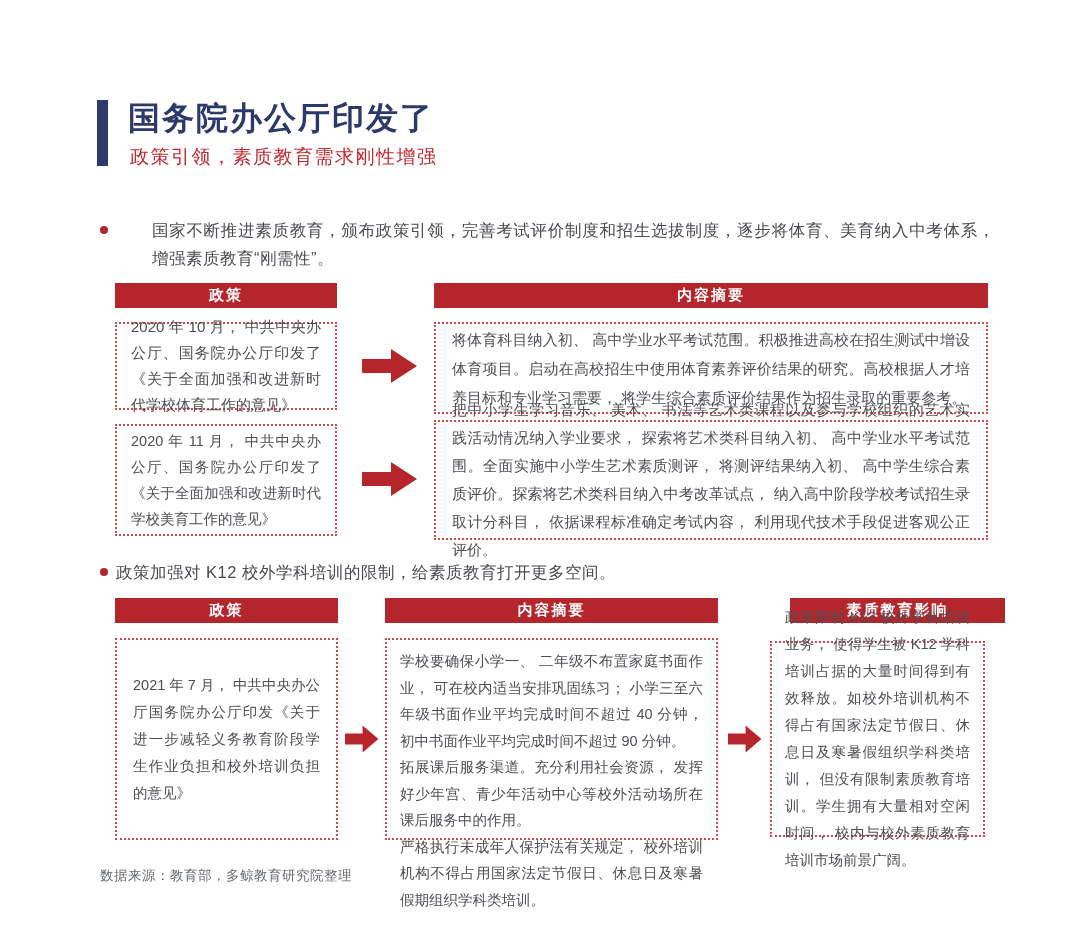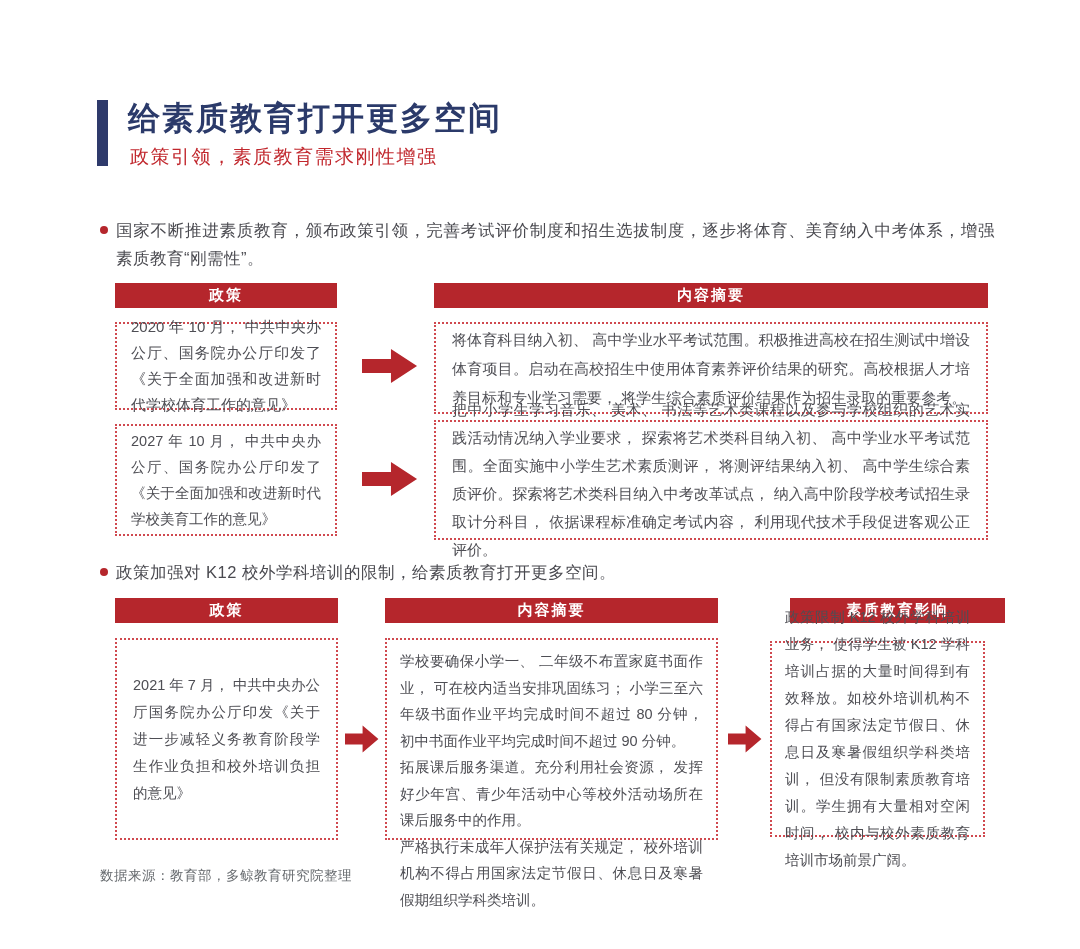--- a/index.html
+++ b/index.html
@@ -33,21 +33,21 @@
     display: flex; align-items: flex-start;
   }
   .bullet .dot {
     flex: 0 0 auto; width: 8px; height: 8px; border-radius: 50%;
     background: #B5262C; margin: 10px 8px 0 0;
   }
   .bullet .btxt {
     font-size: 16.5px; line-height: 28px; color: #4A4A50;
     text-align: justify; letter-spacing: 0.5px;
   }
-  .bullet-1 { top: 216px; }
+  .bullet-1 { top: 216px; gap: 36px; }
   .bullet-2 { top: 558px; }
   
   .col-header {
     position: absolute; height: 25px; background: #B5262C;
     color: #ffffff; font-size: 15px; font-weight: bold;
     display: flex; align-items: center; justify-content: center;
     letter-spacing: 2px;
     text-align: right;
   }
   .t1-h-policy  { left: 115px; top: 283px; width: 222px; }
@@ -82,21 +82,21 @@
     position: absolute; left: 100px; top: 867px;
     font-size: 13.5px; color: #666a6e; letter-spacing: 0.5px;
   }
 </style>
 </head>
 <body>
 
 <div class="page">
 
   <div class="accent-bar"></div>
-  <div class="page-title">给素质教育打开更多空间</div>
+  <div class="page-title">国务院办公厅印发了</div>
   <div class="page-subtitle">政策引领，素质教育需求刚性增强</div>
 
   <div class="bullet bullet-1">
     <span class="dot"></span>
     <span class="btxt">国家不断推进素质教育，颁布政策引领，完善考试评价制度和招生选拔制度，逐步将体育、美育纳入中考体系，增强素质教育“刚需性”。</span>
   </div>
 
   <div class="col-header t1-h-policy">政策</div>
   <div class="col-header t1-h-summary">内容摘要</div>
 
@@ -106,21 +106,21 @@
   <div class="arrow arrow-t1-r1">
     <svg viewBox="0 0 58 38" preserveAspectRatio="none">
         <polygon points="0,12 30,12 30,2 57,19 30,36 30,26 0,26" fill="#B5262C"></polygon>
       </svg>
   </div>
   <div class="dot-box t1-r1-summary">
     <span>将体育科目纳入初、 高中学业水平考试范围。积极推进高校在招生测试中增设体育项目。启动在高校招生中使用体育素养评价结果的研究。高校根据人才培养目标和专业学习需要， 将学生综合素质评价结果作为招生录取的重要参考。</span>
   </div>
 
   <div class="dot-box t1-r2-policy">
-    <span>2027 年 10 月， 中共中央办公厅、国务院办公厅印发了《关于全面加强和改进新时代学校美育工作的意见》</span>
+    <span>2020 年 11 月， 中共中央办公厅、国务院办公厅印发了《关于全面加强和改进新时代学校美育工作的意见》</span>
   </div>
   <div class="arrow arrow-t1-r2">
     <svg viewBox="0 0 58 38" preserveAspectRatio="none">
         <polygon points="0,12 30,12 30,2 57,19 30,36 30,26 0,26" fill="#B5262C"></polygon>
       </svg>
   </div>
   <div class="dot-box t1-r2-summary">
     <span>把中小学生学习音乐、 美术、 书法等艺术类课程以及参与学校组织的艺术实践活动情况纳入学业要求， 探索将艺术类科目纳入初、 高中学业水平考试范围。全面实施中小学生艺术素质测评， 将测评结果纳入初、 高中学生综合素质评价。探索将艺术类科目纳入中考改革试点， 纳入高中阶段学校考试招生录取计分科目， 依据课程标准确定考试内容， 利用现代技术手段促进客观公正评价。</span>
   </div>
 
@@ -135,21 +135,21 @@
 
   <div class="dot-box t2-policy">
     <span>2021 年 7 月， 中共中央办公厅国务院办公厅印发《关于进一步减轻义务教育阶段学生作业负担和校外培训负担的意见》</span>
   </div>
   <div class="arrow arrow-t2-a">
     <svg viewBox="0 0 58 38" preserveAspectRatio="none">
         <polygon points="0,12 30,12 30,2 57,19 30,36 30,26 0,26" fill="#B5262C"></polygon>
       </svg>
   </div>
   <div class="dot-box t2-summary">
-    <p>学校要确保小学一、 二年级不布置家庭书面作业， 可在校内适当安排巩固练习； 小学三至六年级书面作业平均完成时间不超过 80 分钟， 初中书面作业平均完成时间不超过 90 分钟。</p>
+    <p>学校要确保小学一、 二年级不布置家庭书面作业， 可在校内适当安排巩固练习； 小学三至六年级书面作业平均完成时间不超过 40 分钟， 初中书面作业平均完成时间不超过 90 分钟。</p>
     <p>拓展课后服务渠道。充分利用社会资源， 发挥好少年宫、青少年活动中心等校外活动场所在课后服务中的作用。</p>
     <p>严格执行未成年人保护法有关规定， 校外培训机构不得占用国家法定节假日、休息日及寒暑假期组织学科类培训。</p>
   </div>
   <div class="arrow arrow-t2-b">
     <svg viewBox="0 0 58 38" preserveAspectRatio="none">
         <polygon points="0,12 30,12 30,2 57,19 30,36 30,26 0,26" fill="#B5262C"></polygon>
       </svg>
   </div>
   <div class="dot-box t2-impact">
     <span>政策限制 K12 校外学科培训业务， 使得学生被 K12 学科培训占据的大量时间得到有效释放。如校外培训机构不得占有国家法定节假日、休息日及寒暑假组织学科类培训， 但没有限制素质教育培训。学生拥有大量相对空闲时间， 校内与校外素质教育培训市场前景广阔。</span>

